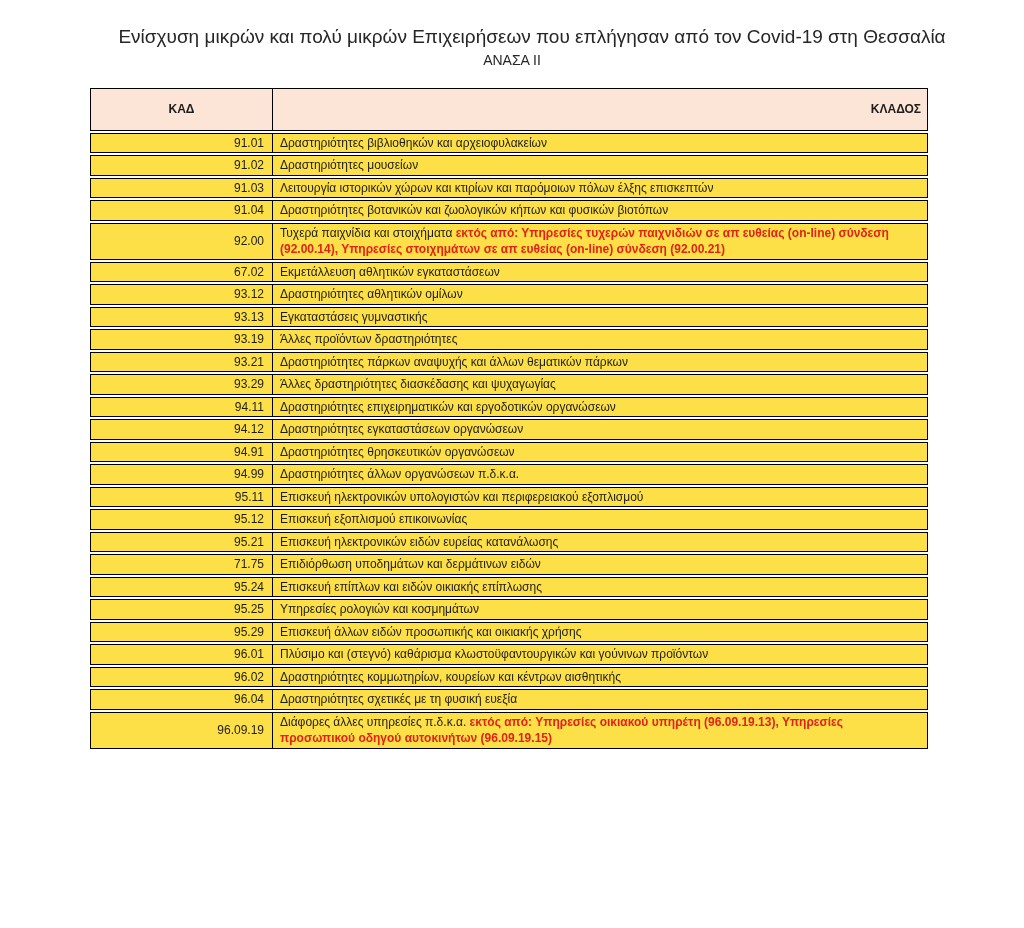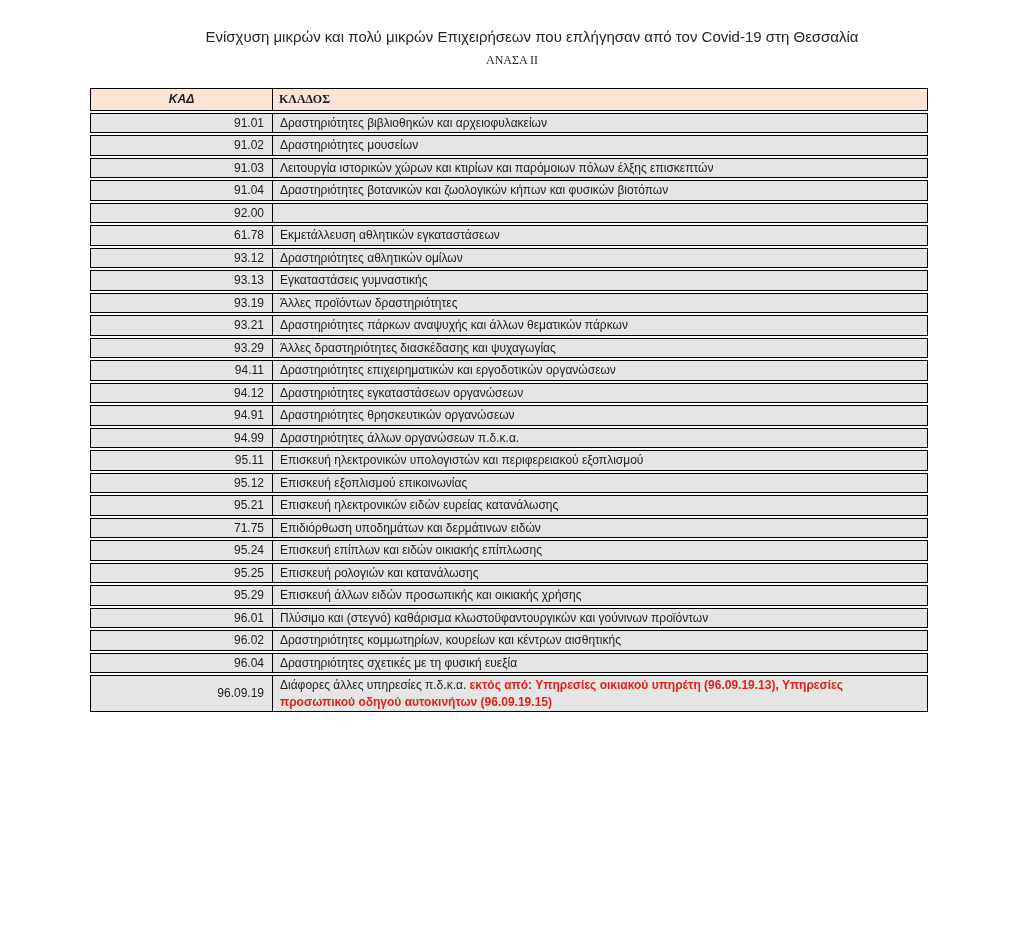--- a/index.html
+++ b/index.html
@@ -13,44 +13,43 @@
     font-family: "Liberation Sans", sans-serif;
     color: #1d1d1d;
     overflow: hidden;
     position: relative;
   }
   .doc-header {
     padding-top: 27px;
     text-align: center;
   }
   .doc-title {
-    font-size: 15px;
+    font-size: 19px;
     line-height: 20px;
     color: #262626;
     margin-left: 40px;
   }
   .doc-subtitle {
-    font-size: 12px;
+    font-size: 14px;
     line-height: 20px;
     margin-top: 3px;
     color: #262626;
-    font-family: Liberation Serif, serif;
   }
   .kad-table {
     position: absolute;
     left: 90px;
     top: 88px;
     width: 838px;
   }
   .t-row {
     display: flex;
     align-items: stretch;
     border: 1.5px solid #000000;
     margin-bottom: 2px;
-    background: #e5e5e5;
+    background: #fde047;
     box-sizing: border-box;
   }
   .t-row.header {
     background: var(--header-bg, #fce4d6);
     font-weight: bold;
   }
   .cell {
     box-sizing: border-box;
     font-size: 12px;
     line-height: 16.5px;
@@ -62,32 +61,30 @@
     flex: 0 0 182px;
     border-right: 1.5px solid #000000;
     justify-content: flex-end;
     text-align: right;
     padding: 1px 8px 1px 3px;
   }
   .t-row.header .cell.kad {
     justify-content: center;
     text-align: center;
     padding: 2px 3px;
-    font-style: italic;
   }
   .cell.klados {
     flex: 1 1 auto;
     padding: 1px 6px 1px 7px;
     display: block;
     min-height: 17px;
   }
   .t-row.header .cell.klados {
-    text-align: left;
-    padding: 2px 6px;
-    font-family: Liberation Serif, serif;
+    text-align: right;
+    padding: 12px 6px;
   }
   .cell .exception {
     color: var(--red, #e02a20);
     font-weight: bold;
   }
 </style>
 </head>
 <body>
 
 <div class="doc-header">
@@ -112,23 +109,24 @@
       <div class="t-row">
     <div class="cell kad">91.03</div>
     <div class="cell klados"><span>Λειτουργία ιστορικών χώρων και κτιρίων και παρόμοιων πόλων έλξης επισκεπτών</span></div>
   </div>
       <div class="t-row">
     <div class="cell kad">91.04</div>
     <div class="cell klados"><span>Δραστηριότητες βοτανικών και ζωολογικών κήπων και φυσικών βιοτόπων</span></div>
   </div>
       <div class="t-row">
     <div class="cell kad">92.00</div>
-  </div>
-      <div class="t-row">
-    <div class="cell kad">61.78</div>
+    <div class="cell klados"><span>Τυχερά παιχνίδια και στοιχήματα</span><span class="exception"> εκτός από: Υπηρεσίες τυχερών παιχνιδιών σε απ ευθείας (on-line) σύνδεση (92.00.14), Υπηρεσίες στοιχημάτων σε απ ευθείας (on-line) σύνδεση (92.00.21)</span></div>
+  </div>
+      <div class="t-row">
+    <div class="cell kad">67.02</div>
     <div class="cell klados"><span>Εκμετάλλευση αθλητικών εγκαταστάσεων</span></div>
   </div>
       <div class="t-row">
     <div class="cell kad">93.12</div>
     <div class="cell klados"><span>Δραστηριότητες αθλητικών ομίλων</span></div>
   </div>
       <div class="t-row">
     <div class="cell kad">93.13</div>
     <div class="cell klados"><span>Εγκαταστάσεις γυμναστικής</span></div>
   </div>
@@ -175,21 +173,21 @@
       <div class="t-row">
     <div class="cell kad">71.75</div>
     <div class="cell klados"><span>Επιδιόρθωση υποδημάτων και δερμάτινων ειδών</span></div>
   </div>
       <div class="t-row">
     <div class="cell kad">95.24</div>
     <div class="cell klados"><span>Επισκευή επίπλων και ειδών οικιακής επίπλωσης</span></div>
   </div>
       <div class="t-row">
     <div class="cell kad">95.25</div>
-    <div class="cell klados"><span>Επισκευή ρολογιών και κατανάλωσης</span></div>
+    <div class="cell klados"><span>Υπηρεσίες ρολογιών και κοσμημάτων</span></div>
   </div>
       <div class="t-row">
     <div class="cell kad">95.29</div>
     <div class="cell klados"><span>Επισκευή άλλων ειδών προσωπικής και οικιακής χρήσης</span></div>
   </div>
       <div class="t-row">
     <div class="cell kad">96.01</div>
     <div class="cell klados"><span>Πλύσιμο και (στεγνό) καθάρισμα κλωστοϋφαντουργικών και γούνινων προϊόντων</span></div>
   </div>
       <div class="t-row">

